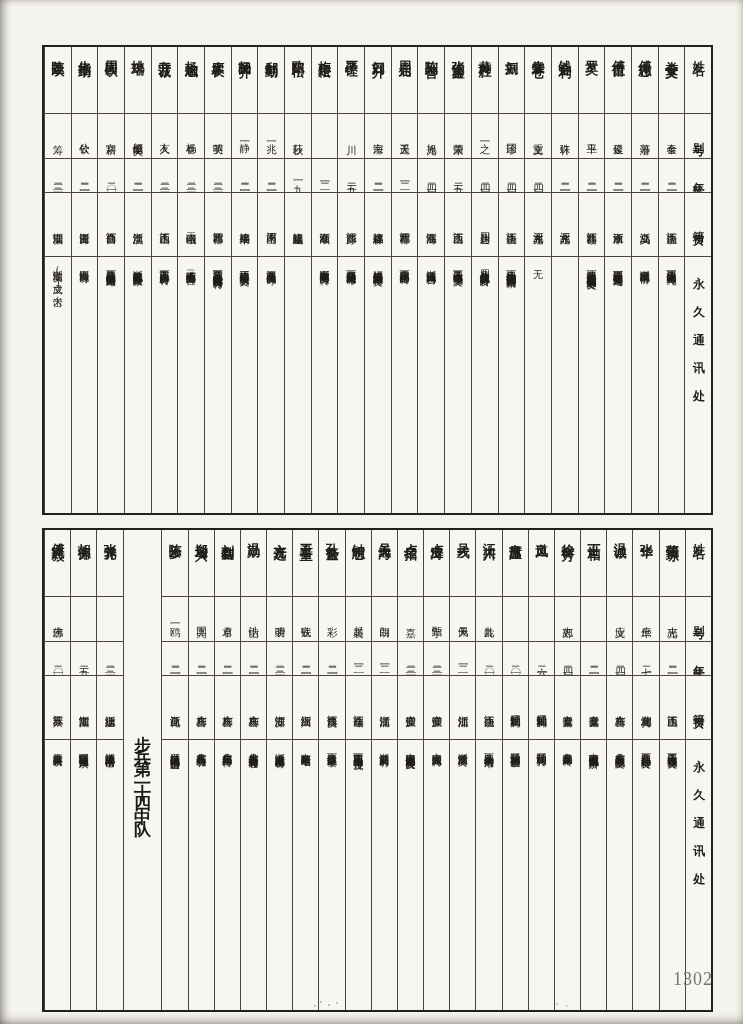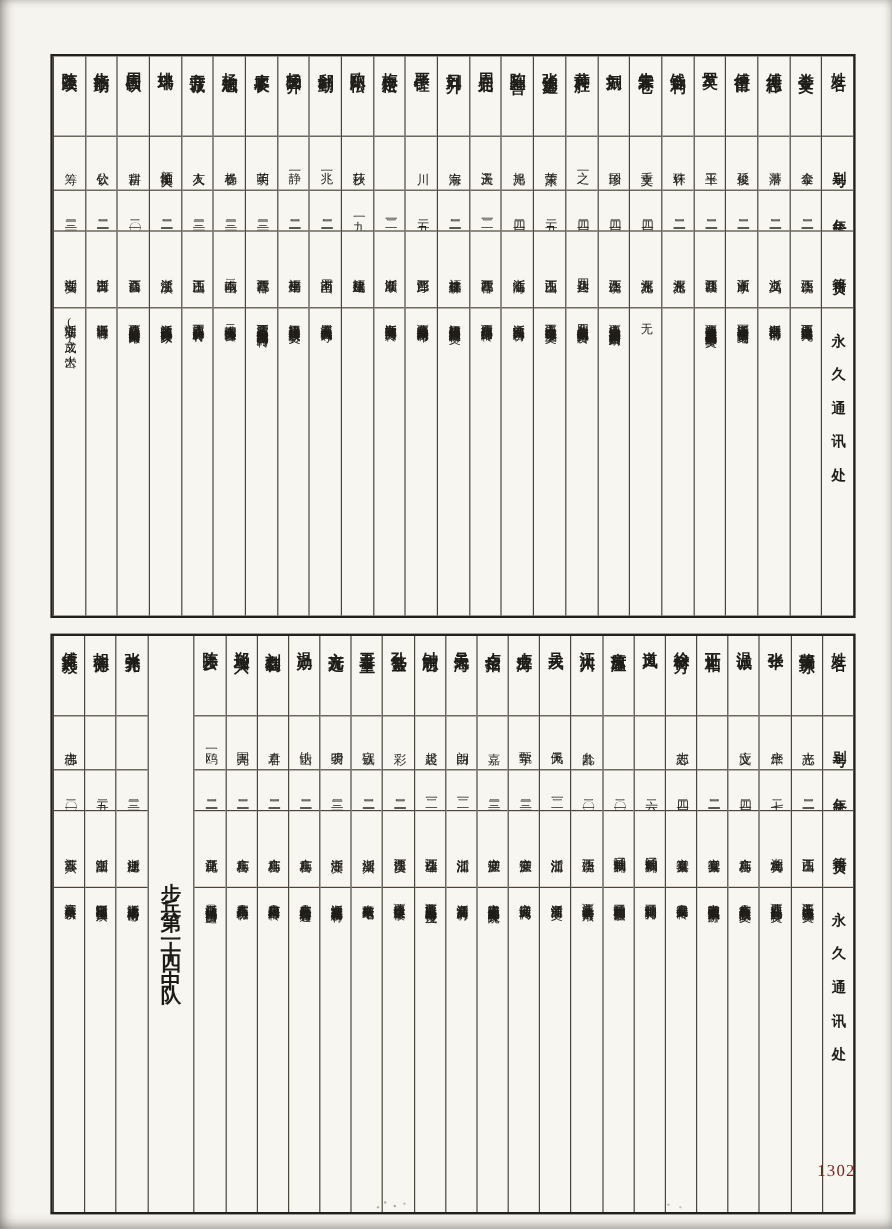--- a/index.html
+++ b/index.html
@@ -54,21 +54,21 @@
   .header-col .cell-alias .vtxt,
   .header-col .cell-age .vtxt,
   .header-col .cell-native .vtxt { font-size: 11.5px; letter-spacing: 3px; }
   .header-col .cell-addr { padding-top: 10px; }
   .header-col .cell-addr .vtxt { font-size: 12px; letter-spacing: 28px; }
 
   .unit-label { font-size: 17px; font-weight: bold; letter-spacing: 12px; color: #1c1a15; }
 
   #page-number {
     position: absolute; top: 969px; right: 30px;
-    font-size: 14px; letter-spacing: 1px; color: #7f1d1d;
+    font-size: 18px; letter-spacing: 1px; color: #737373;
     font-family: "Liberation Serif", "DejaVu Serif", serif;
   }
 
   .speckle { position: absolute; width: 2px; height: 2px; border-radius: 50%; background: #6f6c63; opacity: .55; }
   .sp1 { left: 320px; top: 1001px; box-shadow: 8px 3px 0 #6f6c63, -6px 4px 0 #817e74, 16px 1px 0 #8a877c; }
   .sp2 { left: 556px; top: 1003px; box-shadow: 10px 2px 0 #8a877c; opacity: .4; }
 </style>
 </head>
 <body>
 

